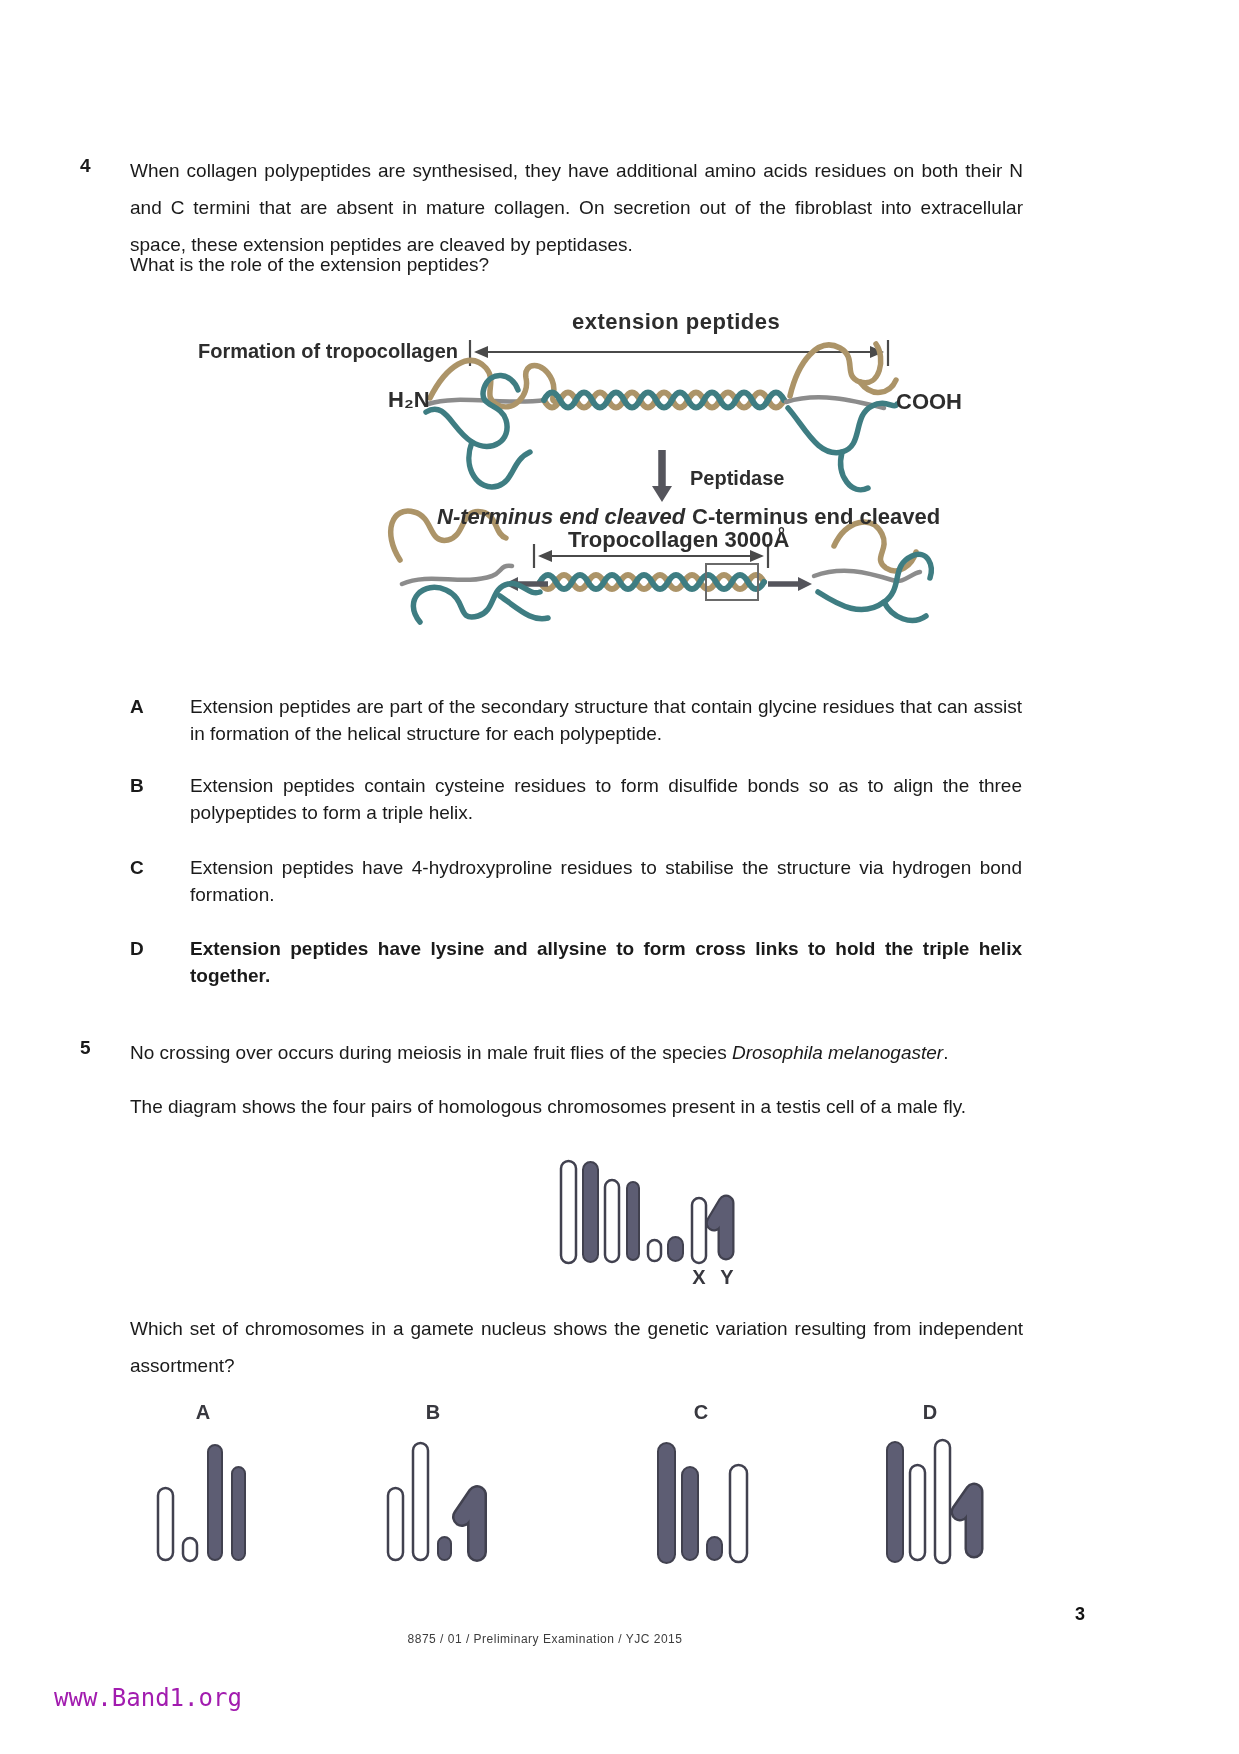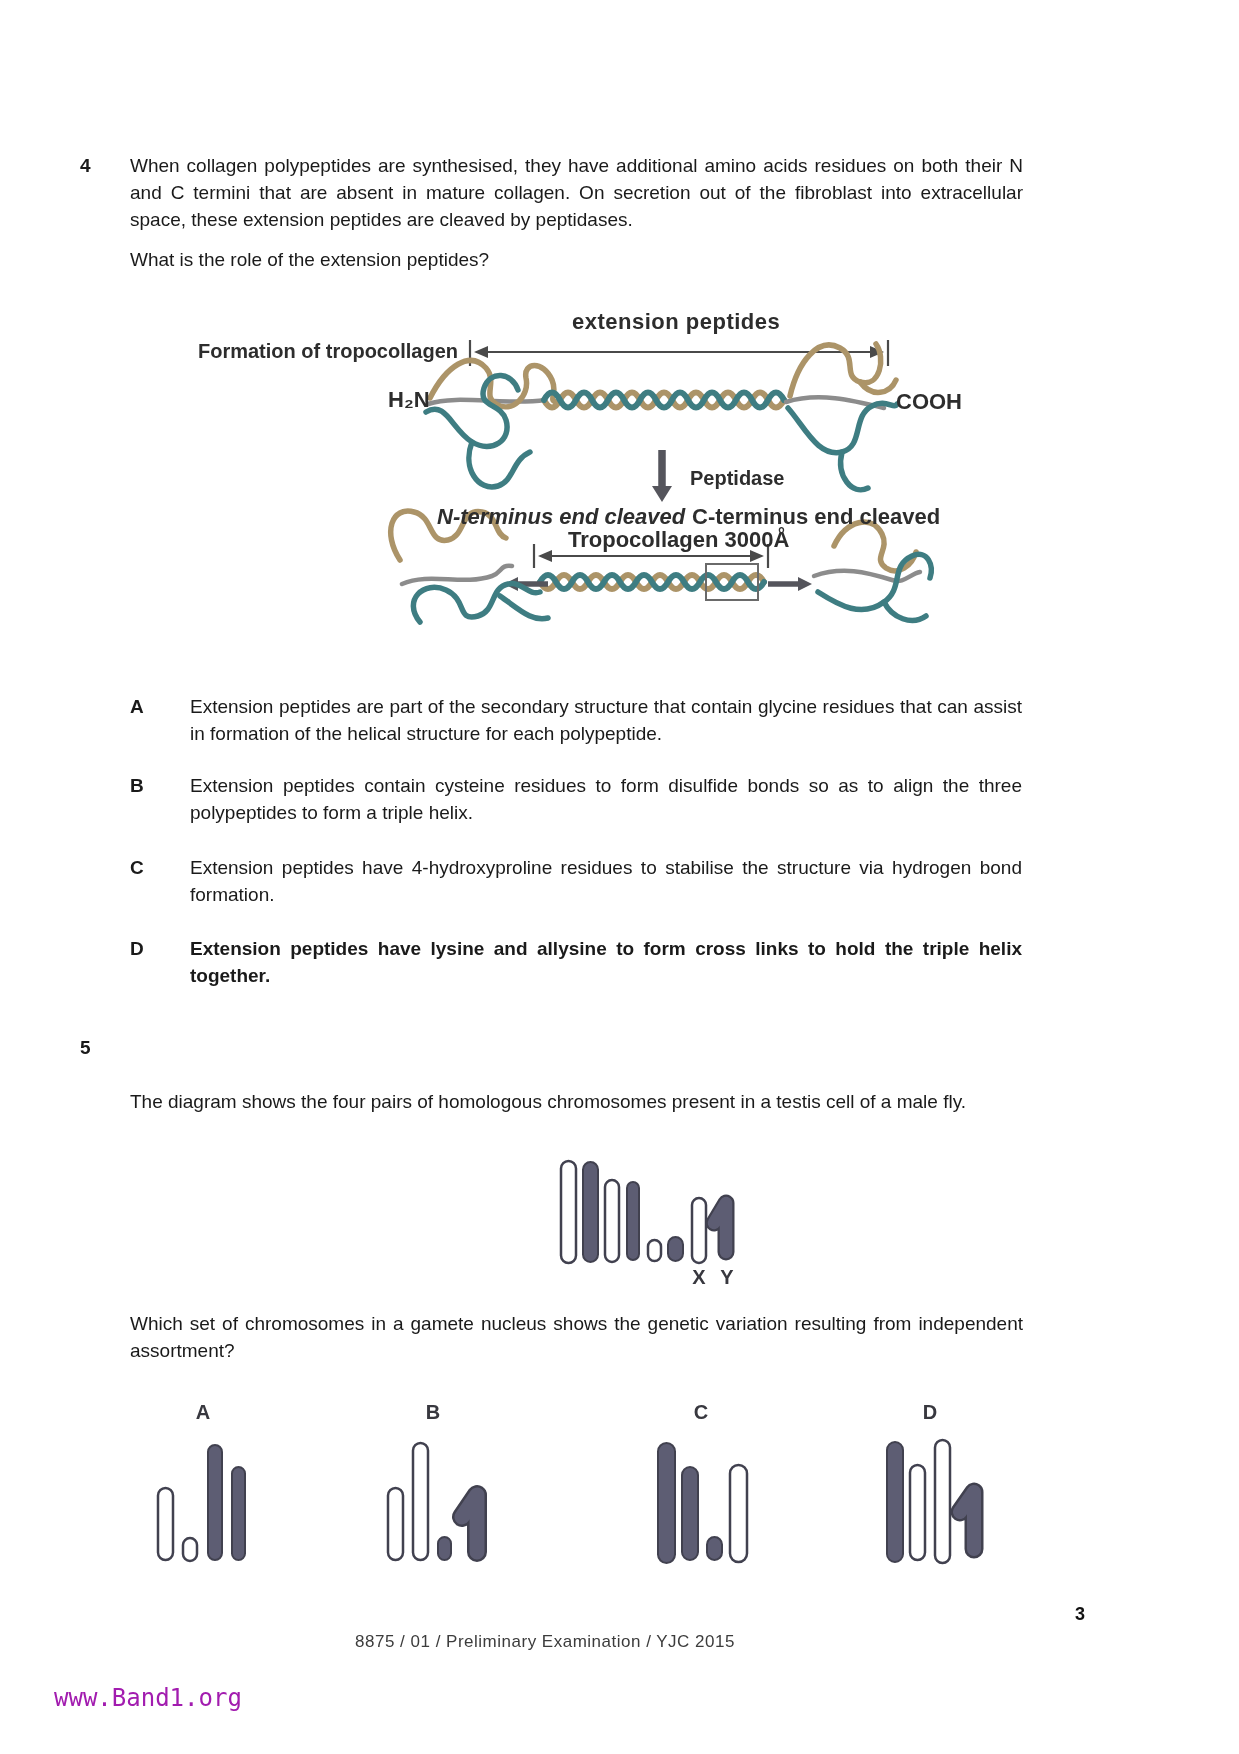--- a/index.html
+++ b/index.html
@@ -1,27 +1,27 @@
 <!DOCTYPE html>
 <html style="--strand_tan: #ac9468; --strand_teal: #3e7d82; --strand_gray: #8c8c8c; --arrow_gray: #55555c; --chromosome_dark: #5d5d73; --chromosome_outline: #41414f;"><head>
 <meta charset="utf-8">
 <style>
   html,body{margin:0;padding:0;background:#e8e8e8;}
   .page{position:relative;width:1239px;height:1754px;background:#ffffff;margin:0 auto;
         font-family:"Liberation Sans", sans-serif;color:#1a1a1a;overflow:hidden;}
   .abs{position:absolute;}
   .qnum{font-weight:bold;font-size:19px;line-height:27px;}
-  .qtext{font-size:19px;line-height:27px;text-align:justify;}
+  .qtext{font-size:19px;line-height:37px;text-align:justify;}
   .nowrap{white-space:nowrap;text-align:left;}
   .optlabel{font-weight:bold;font-size:19px;line-height:27px;}
   .opttext{font-size:19px;line-height:27px;text-align:justify;}
   .figlabel{font-weight:bold;color:#2d2d2d;white-space:nowrap;}
   .fl-20{font-size:20px;} .fl-19{font-size:22px;}
   .seximg-label,.ansset-label{font-weight:bold;font-size:20px;color:#38383f;width:22px;text-align:center;white-space:nowrap;}
-  .footer{font-size:17px;color:#3c3c3c;text-align:center;letter-spacing:0.5px;}
+  .footer{font-size:12px;color:#3c3c3c;text-align:center;letter-spacing:0.5px;}
   .pageno{font-weight:bold;font-size:18px;color:#111;}
   .watermark{font-family:"DejaVu Sans Mono","Liberation Mono",monospace;font-size:24px;color:#a21caf;}
   em{font-style:italic;}
   
   .s-tan{stroke:var(--strand_tan,#ac9468);stroke-width:5.5;fill:none;stroke-linecap:round;}
   .s-teal{stroke:var(--strand_teal,#3e7d82);stroke-width:5.5;fill:none;stroke-linecap:round;}
   .s-gray{stroke:var(--strand_gray,#8c8c8c);stroke-width:4.5;fill:none;stroke-linecap:round;}
   .braid{stroke-width:6;}
   .mline{stroke:#4a4a4a;stroke-width:1.8;fill:none;}
   .mtick{stroke:#4a4a4a;stroke-width:2.2;fill:none;}
@@ -123,20 +123,21 @@
   <div class="abs optlabel" style="left:130px;top:772px;">B</div>
   <div class="abs opttext" style="left:190px;top:772px;width:832px;">Extension peptides contain cysteine residues to form disulfide bonds so as to align the three polypeptides to form a triple helix.</div>
 
   <div class="abs optlabel" style="left:130px;top:854px;">C</div>
   <div class="abs opttext" style="left:190px;top:854px;width:832px;">Extension peptides have 4-hydroxyproline residues to stabilise the structure via hydrogen bond formation.</div>
 
   <div class="abs optlabel" style="left:130px;top:935px;">D</div>
   <div class="abs opttext" style="left:190px;top:935px;width:832px;font-weight:bold;">Extension peptides have lysine and allysine to form cross links to hold the triple helix together.</div>
 
   <div class="abs qnum" style="left:80px;top:1034px;">5</div>
+  <div class="abs qtext nowrap" style="left:130px;top:1034px;width:920px;"><span>No crossing over occurs during meiosis in male fruit flies of the species </span><em>Drosophila melanogaster</em><span>.</span></div>
   <div class="abs qtext" style="left:130px;top:1088px;width:893px;">The diagram shows the four pairs of homologous chromosomes present in a testis cell of a male fly.</div>
 
   <svg class="abs" style="left:0;top:1150px;" width="1239" height="150" viewBox="0 1150 1239 150">
     <g>
       <rect class="rod-white" x="561" y="1161" width="15" height="102" rx="7.5"></rect>
       <rect class="rod-dark" x="583" y="1162" width="15" height="100" rx="7.5"></rect>
     </g>
     <g>
       <rect class="rod-white" x="605" y="1180" width="14" height="82" rx="7"></rect>
       <rect class="rod-dark" x="627" y="1182" width="12" height="78" rx="6"></rect>

